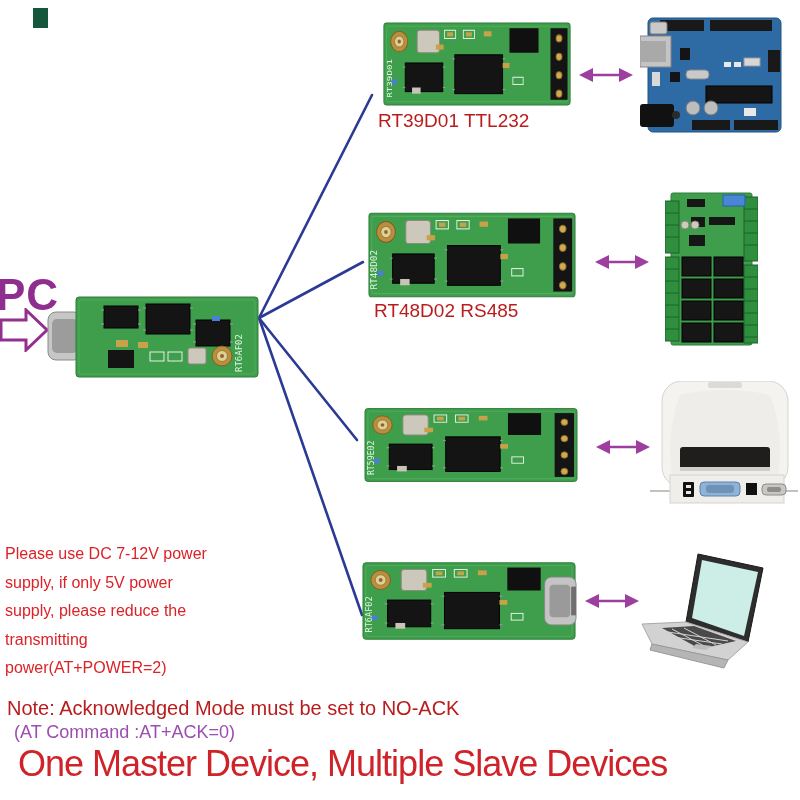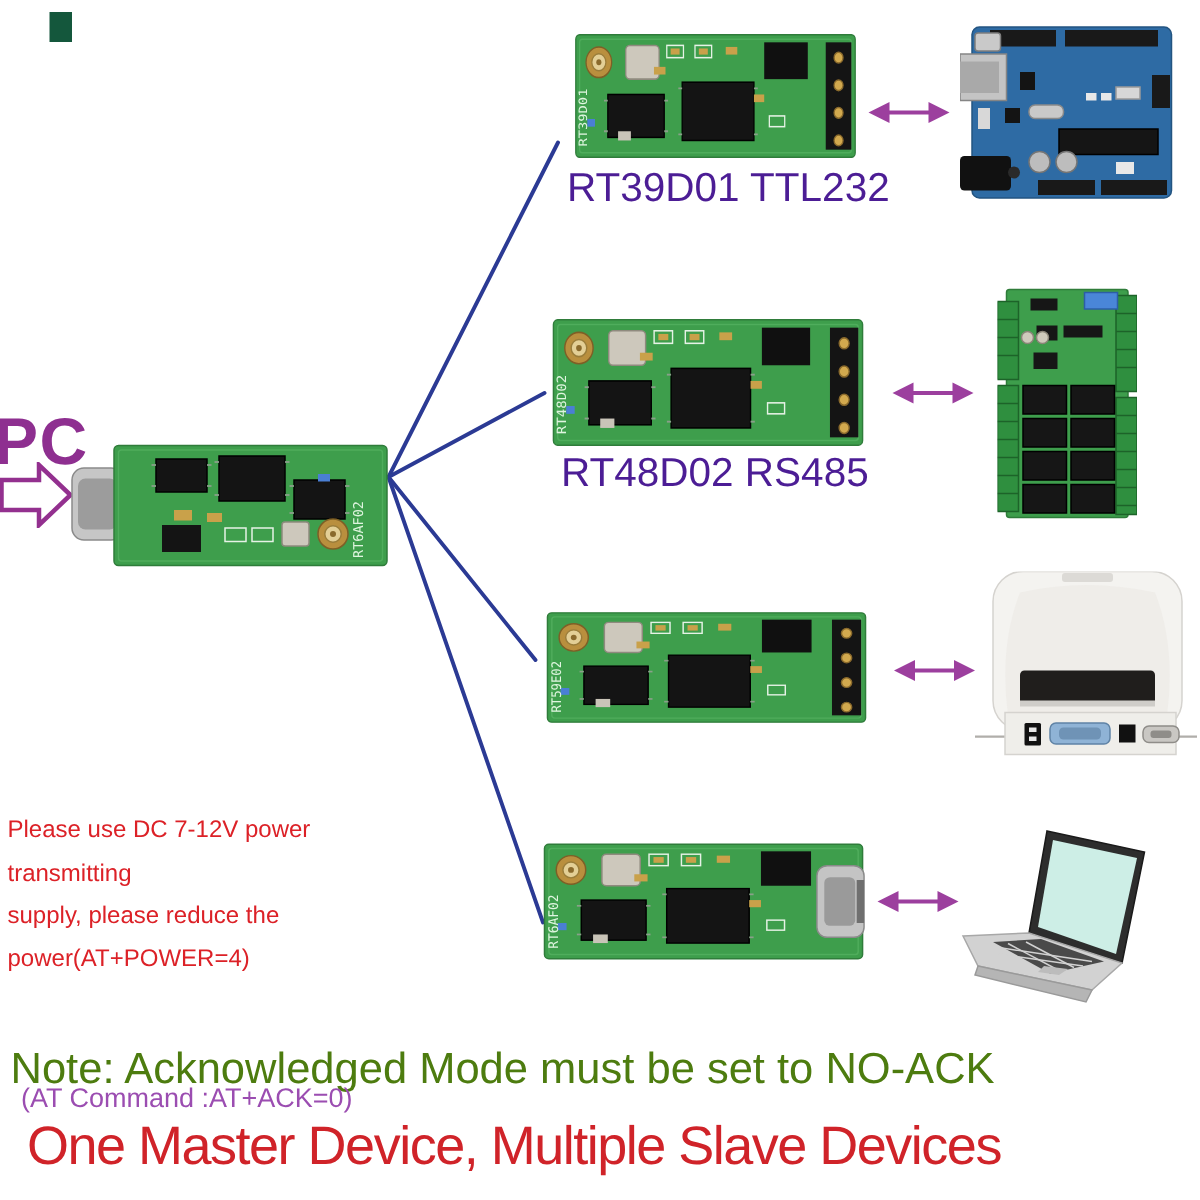--- a/index.html
+++ b/index.html
@@ -2,29 +2,29 @@
 <html><head>
 <meta charset="utf-8">
 <style>
   html,body{margin:0;padding:0;background:#ffffff;}
   #canvas{
     position:relative;width:800px;height:800px;background:#ffffff;overflow:hidden;
     font-family:"Liberation Sans","DejaVu Sans",sans-serif;
   }
   .abs{position:absolute;}
   .module-label{
-    font-size:27px;color:#4c1d95;white-space:nowrap;letter-spacing:0px;
+    font-size:19px;color:#b91c1c;white-space:nowrap;letter-spacing:0px;
   }
   #pc-label{
     left:-4px;top:270px;font-size:44px;font-weight:600;color:#8e2f90;letter-spacing:1px;
   }
   #warning-text{
     left:5px;top:540px;font-size:16px;line-height:28.5px;color:#dc2127;white-space:nowrap;
   }
-  #note-line1{left:7px;top:697px;font-size:29px;color:#4d7c0f;white-space:nowrap;}
+  #note-line1{left:7px;top:697px;font-size:20px;color:#b91c1c;white-space:nowrap;}
   #note-line2{left:14px;top:722px;font-size:18px;color:#9b4db1;white-space:nowrap;}
   #main-title{
     left:18px;top:743px;font-size:36px;color:#d02329;white-space:nowrap;letter-spacing:-1px;font-weight:500;
   }
   #corner-artifact{left:33px;top:8px;width:15px;height:20px;background:#14573c;}
   svg{display:block;}
 </style>
 </head>
 <body>
 
@@ -362,23 +362,24 @@
         <line x1="30" y1="88" x2="86" y2="96"></line>
       <line x1="36" y1="81" x2="70" y2="99"></line>
         <line x1="48" y1="80" x2="80" y2="97"></line>
     </g>
     <polygon points="60,96 76,98 70,102 56,100" fill="#bcbcbc"></polygon>
     <polygon points="16,96 92,112 88,120 14,102" fill="#b5b5b5" stroke="#9a9a9a"></polygon>
   </svg>
 
   <div id="warning-text" class="abs">
     <div>Please use DC 7-12V power</div>
+    <div>supply, if only 5V power</div>
+    <div>supply, please reduce the</div>
     <div>transmitting</div>
-    <div>supply, please reduce the</div>
-    <div>power(AT+POWER=4)</div>
+    <div>power(AT+POWER=2)</div>
   </div>
 
   <div id="note-line1" class="abs">Note: Acknowledged Mode must be set to NO-ACK</div>
   <div id="note-line2" class="abs">(AT Command :AT+ACK=0)</div>
 
   <div id="main-title" class="abs">One Master Device, Multiple Slave Devices</div>
 
 </div>
 
 </body></html>

